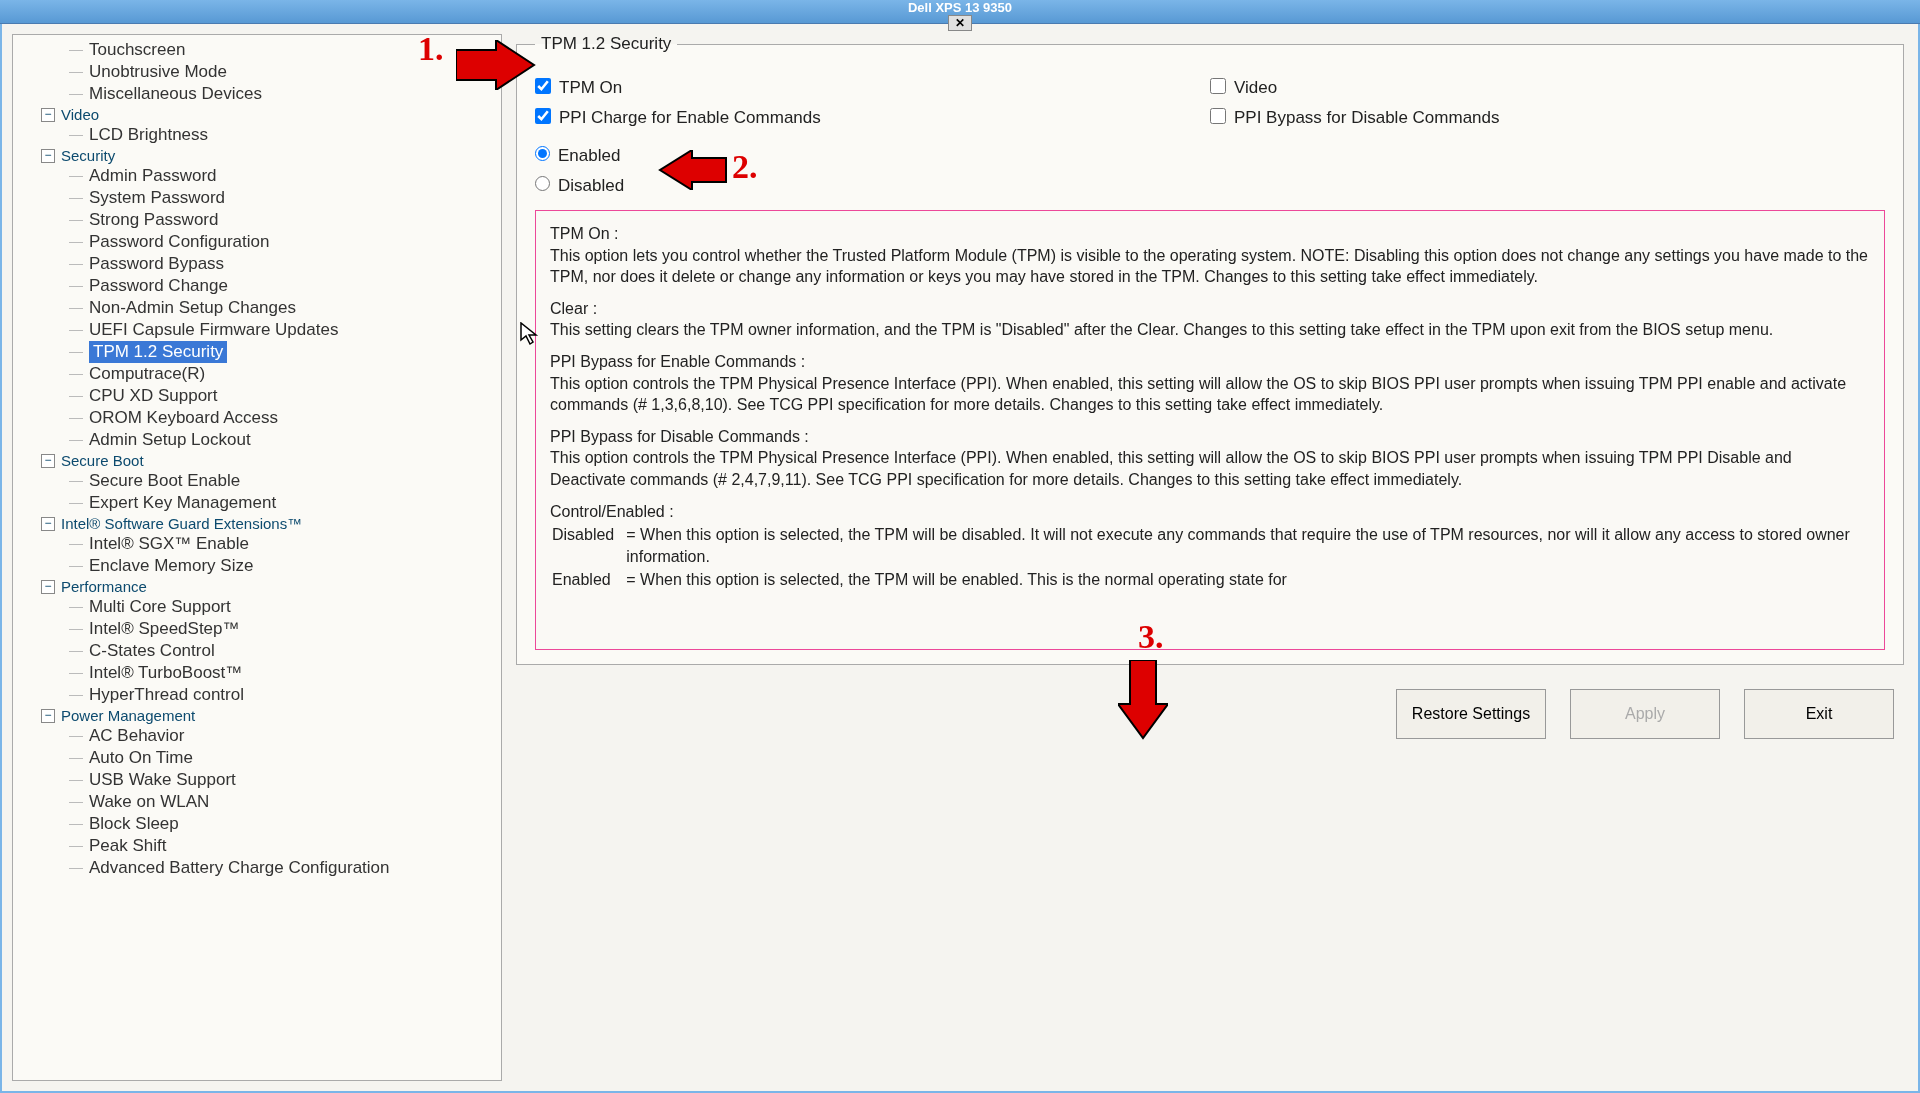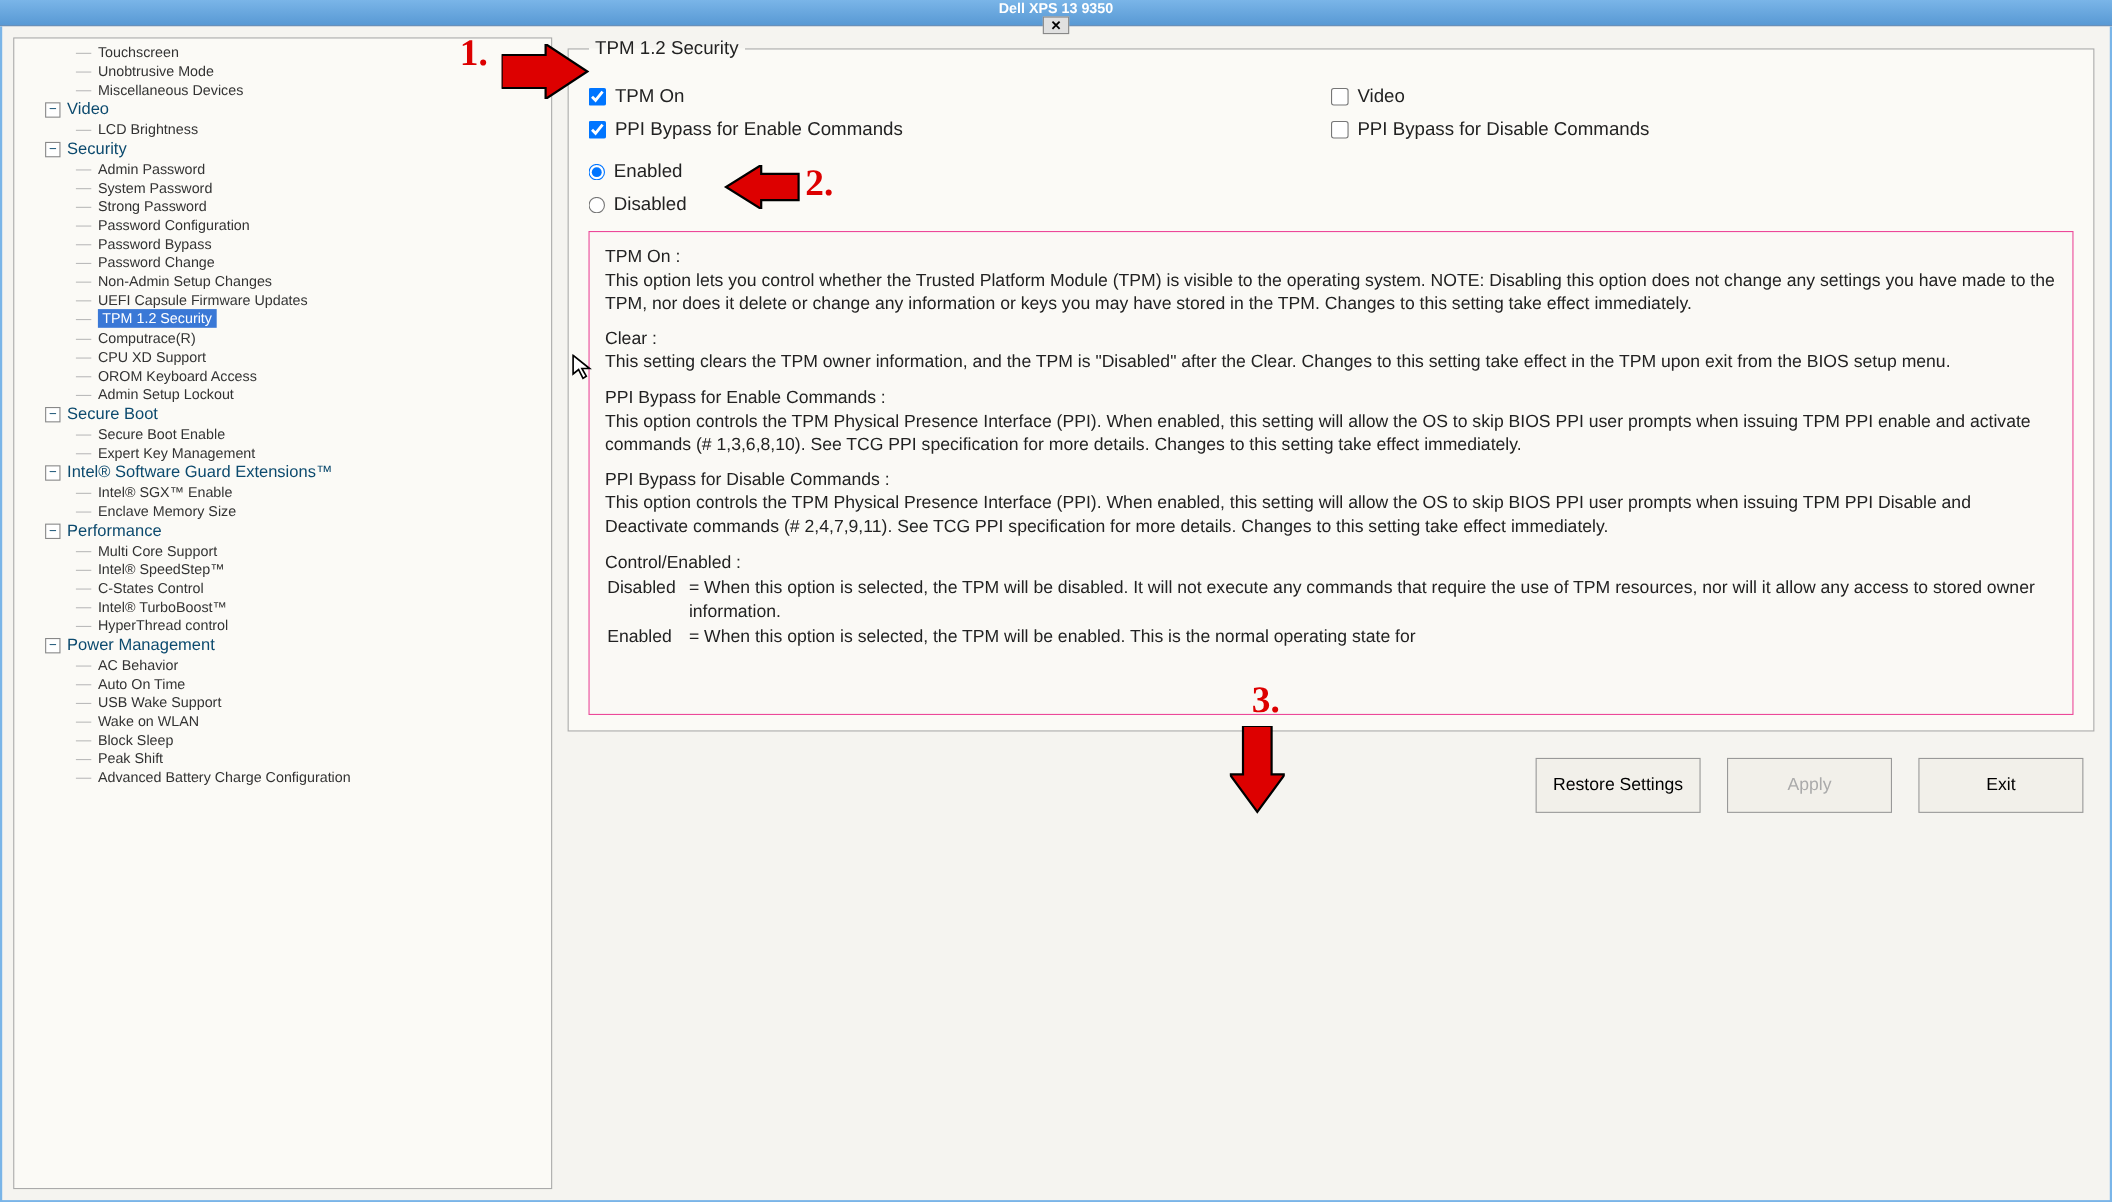--- a/index.html
+++ b/index.html
@@ -51,21 +51,21 @@
 .sidebar-content::-webkit-scrollbar-button { background: #d8d6d0; border: 1px solid #999; height: 18px; }
 
 .tree-cat { padding: 1px 0 1px 48px; font-size: 15px; color: #0c4a6e; position: relative; }
 .tree-cat::before {
   content: "−";
   position: absolute; left: 28px; top: 3px;
   width: 12px; height: 12px;
   border: 1px solid #888; background: #fff;
   text-align: center; line-height: 10px; font-size: 12px;
 }
-.tree-item { padding: 1px 0 1px 76px; font-size: 13px; color: #333; position: relative; cursor: pointer; }
+.tree-item { padding: 1px 0 1px 76px; font-size: 17px; color: #333; position: relative; cursor: pointer; }
 .tree-item::before {
   content: "";
   position: absolute; left: 56px; top: 50%;
   width: 14px; height: 1px; background: #bbb;
 }
 .tree-item.selected { background: #3a78d6; color: #fff; display: inline-block; margin-left: 76px; padding-left: 4px; padding-right: 4px; }
 .tree-item.selected::before { left: -20px; }
 
 .main { flex: 1; padding: 10px 14px 10px 4px; display: flex; flex-direction: column; }
 
@@ -77,21 +77,21 @@
 }
 
 fieldset.group {
   border: 1px solid #aaa;
   padding: 14px 18px;
   background: #fbfaf6;
 }
 fieldset.group legend { font-size: 17px; color: #222; padding: 0 6px; }
 
 .row { display: flex; margin: 10px 0; }
-.col { flex: 1; display: flex; align-items: center; gap: 8px; }
+.col { flex: 1; display: flex; gap: 8px; }
 .chk { width: 16px; height: 16px; }
 .rad { width: 15px; height: 15px; }
 label { font-size: 17px; color: #222; }
 
 .help {
   border: 1px solid #ec4899;
   background: #faf9f5;
   height: 440px;
   overflow-y: scroll;
   padding: 12px 14px;
@@ -146,21 +146,21 @@
           <label>TPM On</label>
         </div>
         <div class="col">
           <input type="checkbox" class="chk" style="">
           <label>Video</label>
         </div>
       </div>
       <div class="row">
         <div class="col">
           <input type="checkbox" class="chk" checked="" style="">
-          <label>PPI Bypass for Enable Commands</label>
+          <label>PPI Charge for Enable Commands</label>
         </div>
         <div class="col">
           <input type="checkbox" class="chk" style="">
           <label>PPI Bypass for Disable Commands</label>
         </div>
       </div>
 
       <div class="row" style="margin-top:18px;">
         <div class="col">
           <input type="radio" name="tpmstate" class="rad" checked="" style="">

